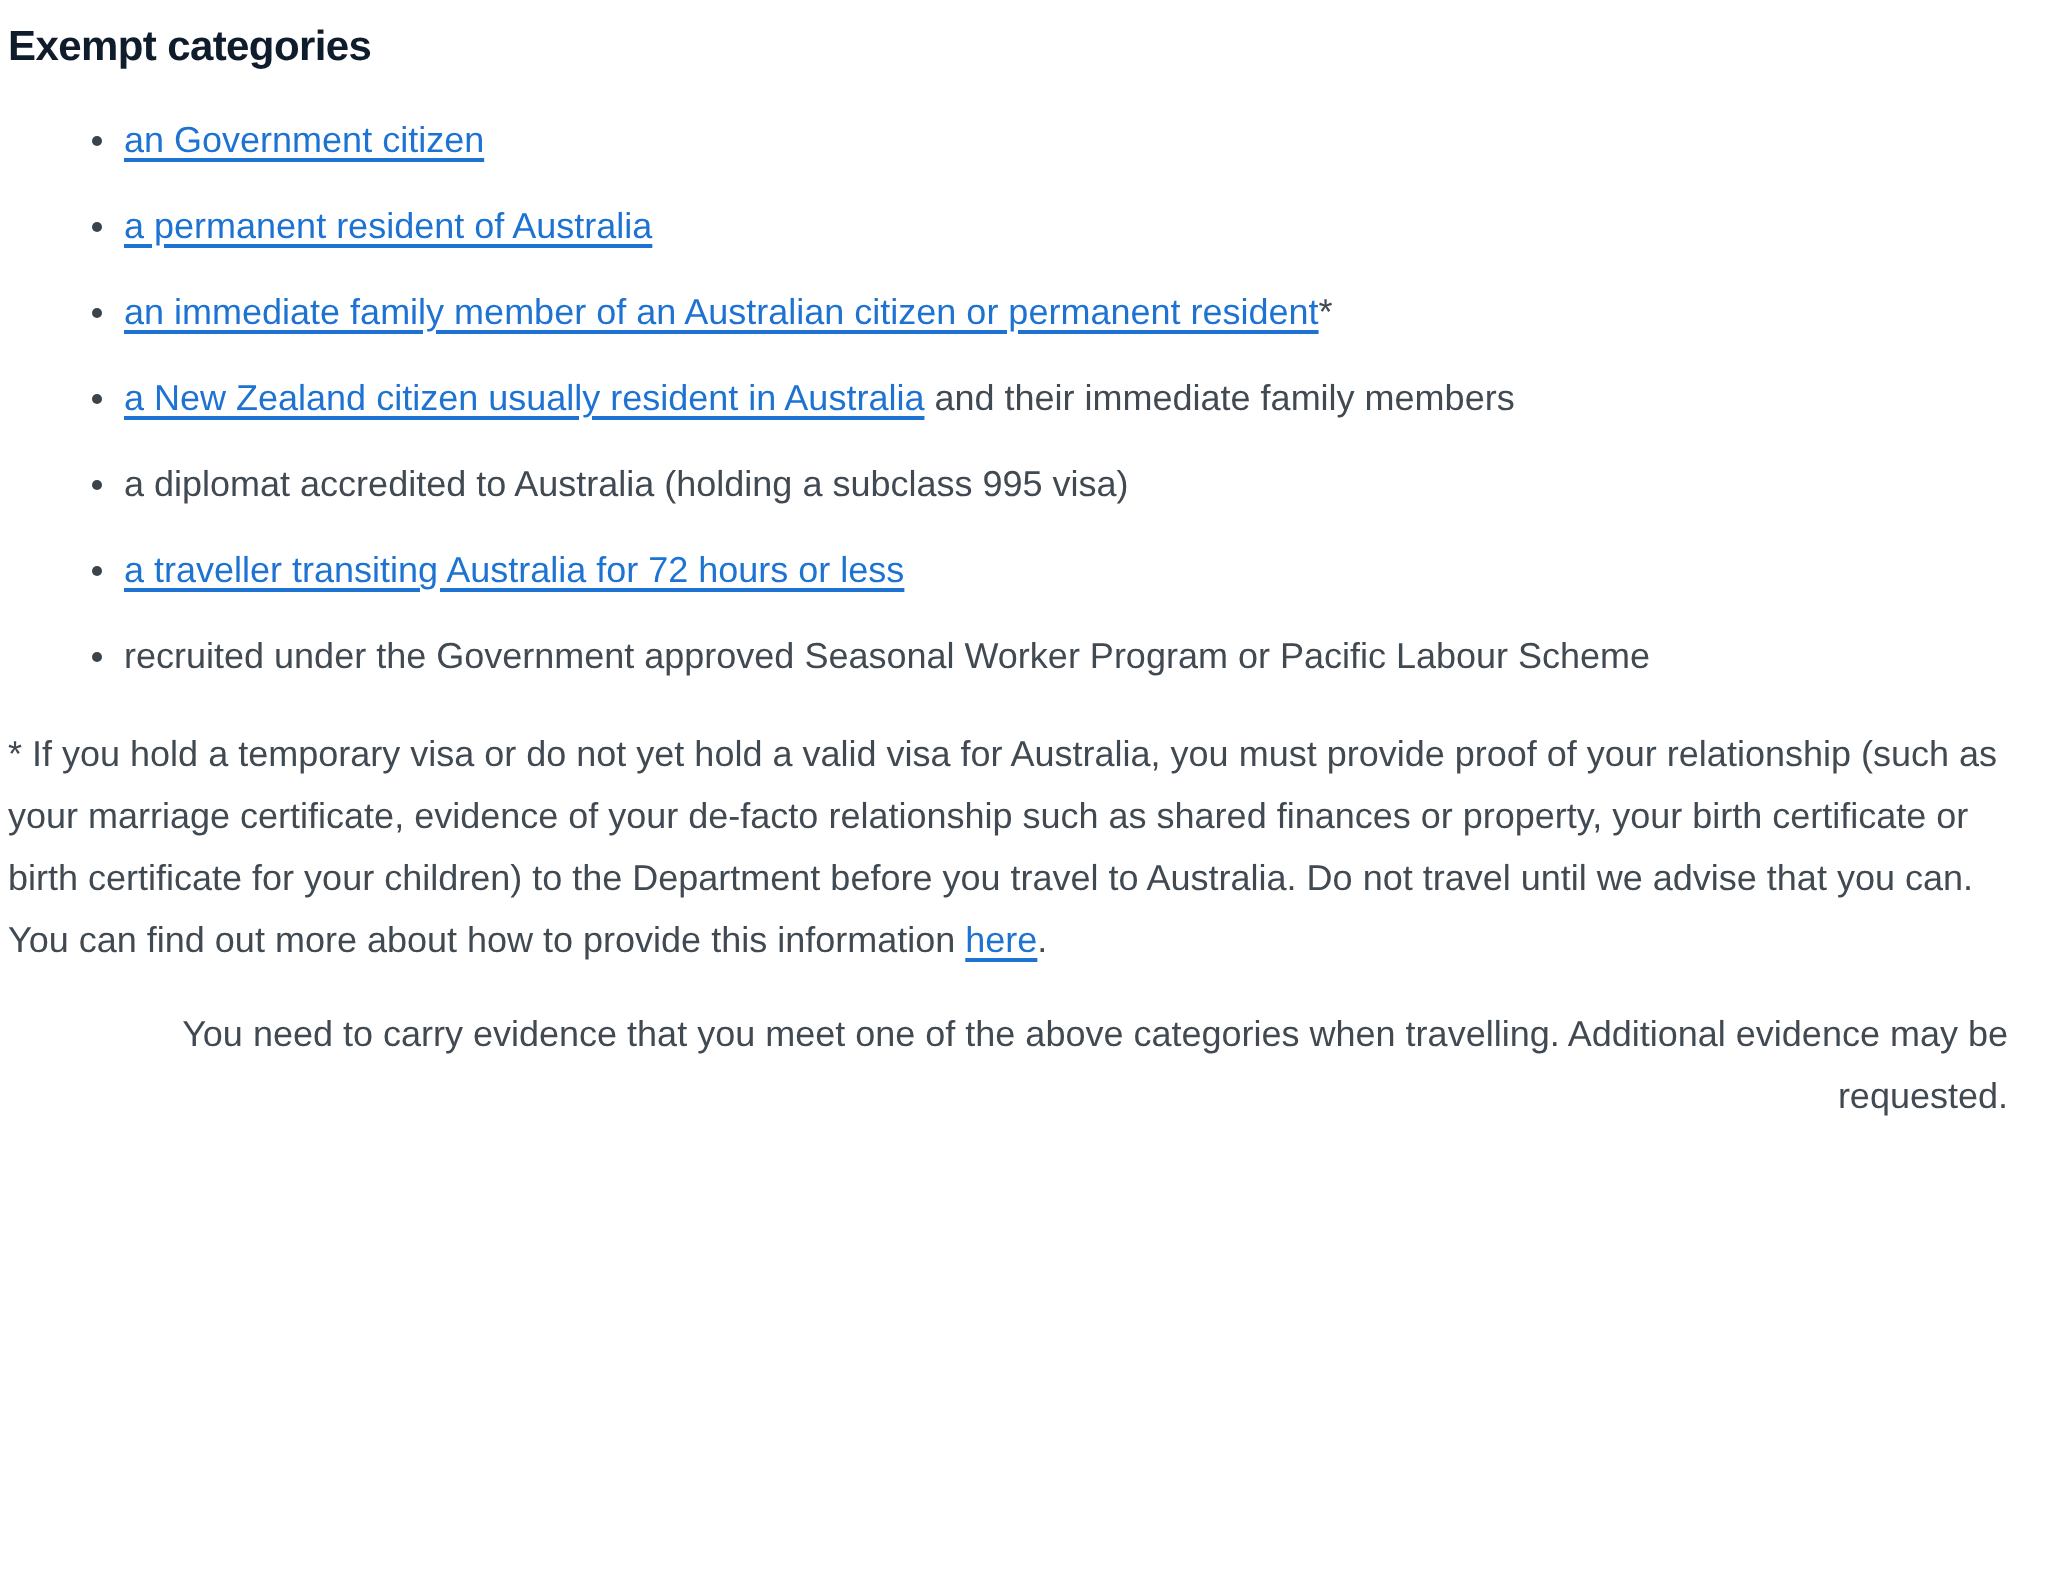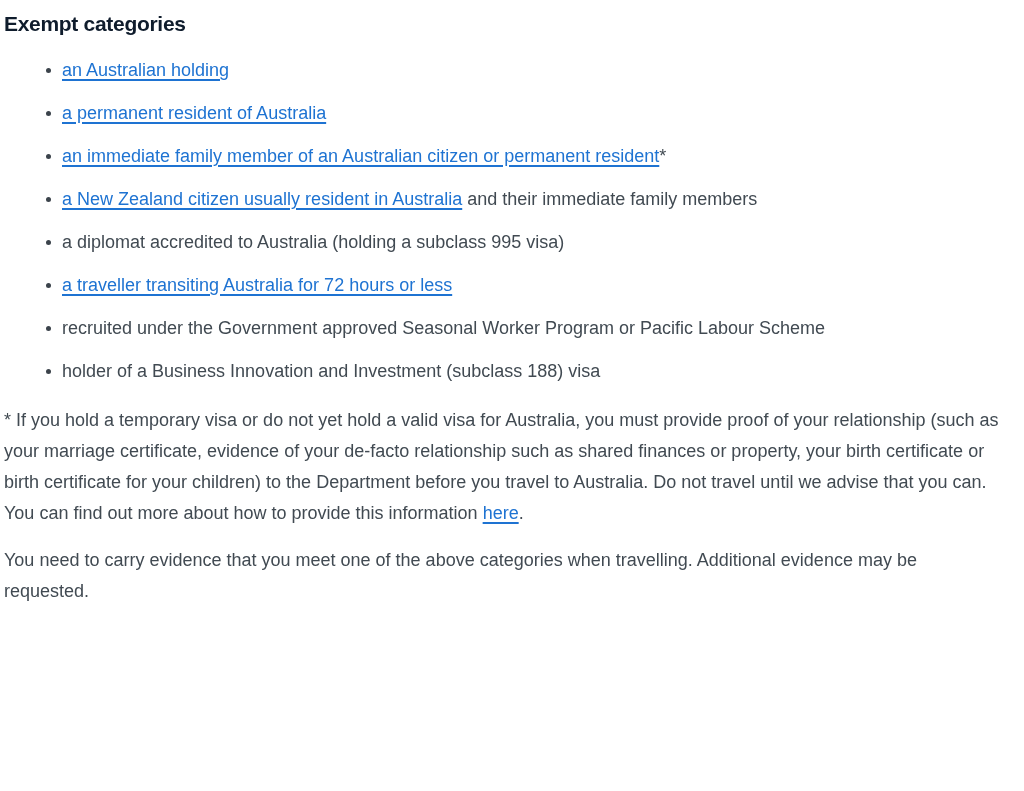--- a/index.html
+++ b/index.html
@@ -17,21 +17,21 @@
   h1 {
     font-family: "Liberation Sans", sans-serif;
     font-size: 21px;
     line-height: 36px;
     font-weight: bold;
     letter-spacing: -0.3px;
     margin: 0 0 15px 0;
     color: var(--heading-color, #0f1c2c);
   }
   p { margin: 0 0 16px 0; }
-  p:last-child { margin-bottom: 15px; }
+  p:last-child { margin-bottom: 15px; text-align: right; }
   ul.exempt-list {
     list-style: none;
     margin: 4px 0 20px 0;
     padding: 0 0 0 58px;
   }
   ul.exempt-list li {
     position: relative;
     line-height: 27px;
     margin-bottom: 16px;
   }
@@ -55,26 +55,25 @@
   }
 </style>
 </head>
 <body>
 
 <main>
   <h1>Exempt categories</h1>
 
 
   <ul id="exempt-list" class="exempt-list">
-      <li><a href="#">an Australian holding</a></li>
+      <li><a href="#">an Government citizen</a></li>
       <li><a href="#">a permanent resident of Australia</a></li>
       <li><a href="#">an immediate family member of an Australian citizen or permanent resident</a><span>*</span></li>
       <li><a href="#">a New Zealand citizen usually resident in Australia</a><span> and their immediate family members</span></li>
       <li><span>a diplomat accredited to Australia (holding a subclass 995 visa)</span></li>
       <li><a href="#">a traveller transiting Australia for 72 hours or less</a></li>
       <li><span>recruited under the Government approved Seasonal Worker Program or Pacific Labour Scheme</span></li>
-      <li><span>holder of a Business Innovation and Investment (subclass 188) visa</span></li>
     </ul>
 
   <p><span>* If you hold a temporary visa or do not yet hold a valid visa for Australia, you must provide proof of your relationship (such as your marriage certificate, evidence of your de-facto relationship such as shared finances or property, your birth certificate or birth certificate for your children) to the Department before you travel to Australia. Do not travel until we advise that you can. You can find out more about how to provide this information </span><a href="#">here</a><span>.</span></p>
 
   <p>You need to carry evidence that you meet one of the above categories when travelling. Additional evidence may be requested.</p>
 </main>
 
 </body></html>

